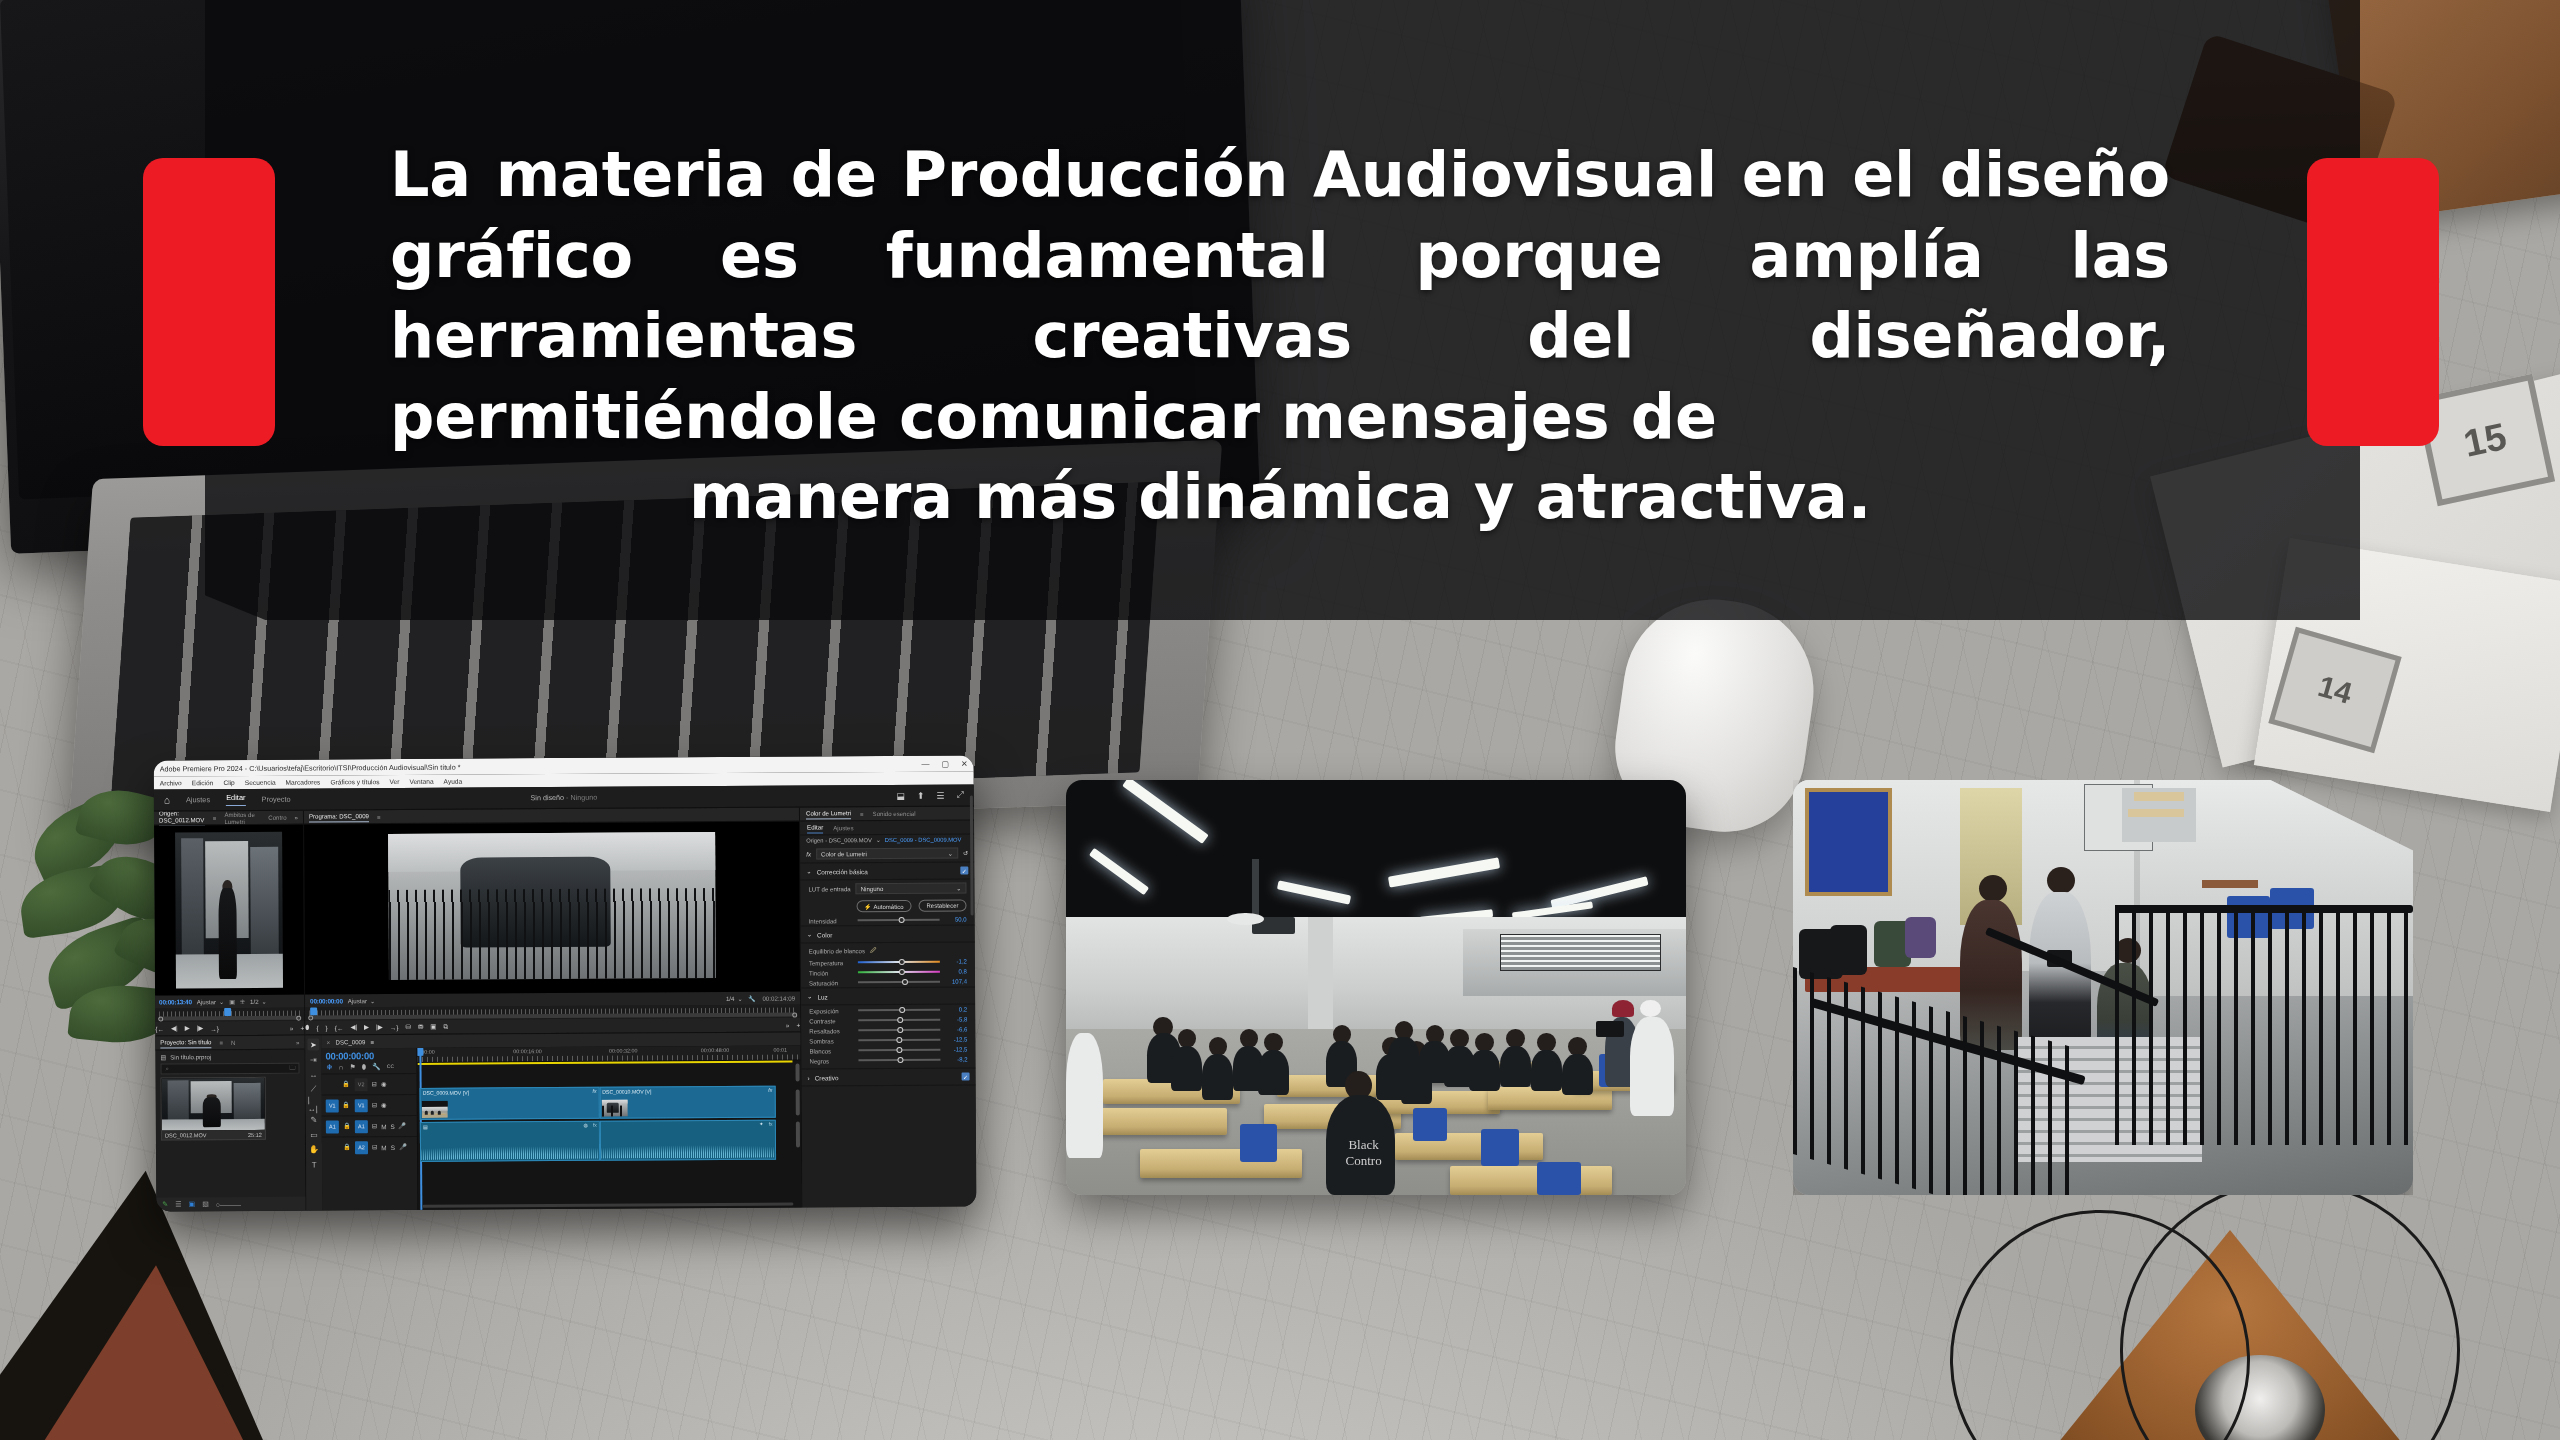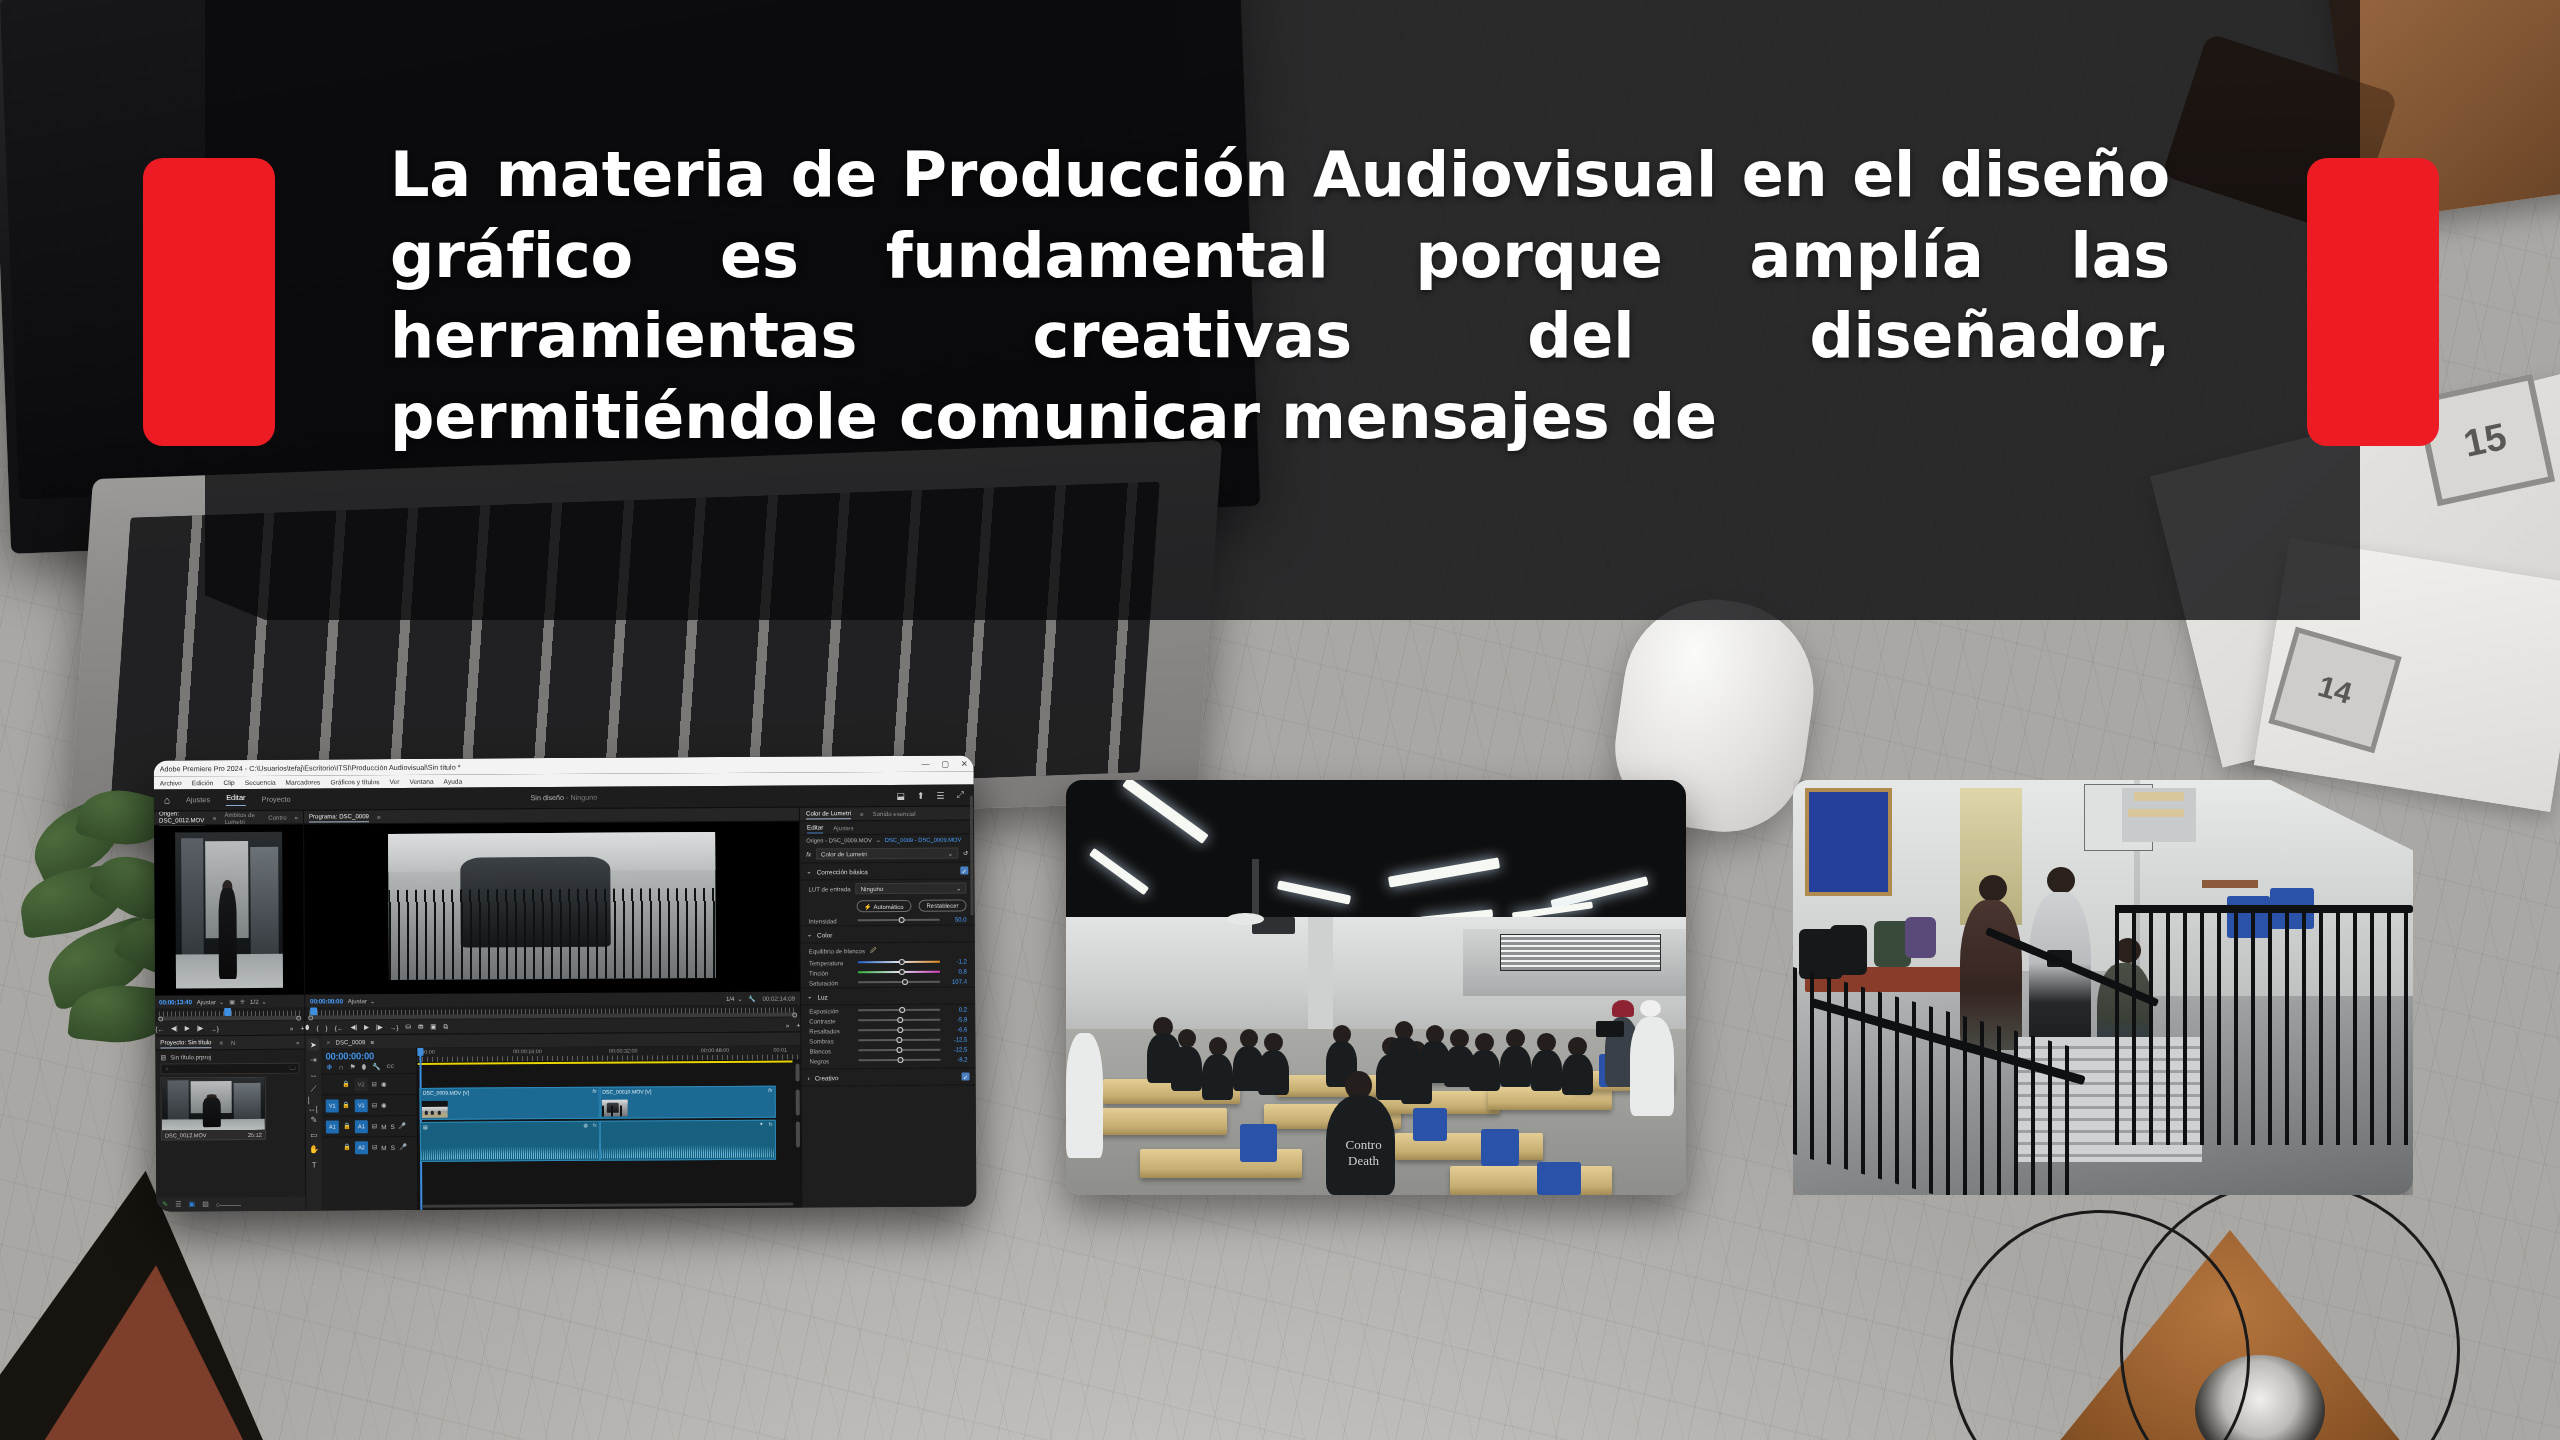--- a/index.html
+++ b/index.html
@@ -451,20 +451,21 @@
 
   <div class="header-overlay"></div>
 
   <div class="accent-bar accent-left" id="accent-left" style="background: rgb(237, 28, 36);"></div>
   <div class="accent-bar accent-right" id="accent-right" style="background: rgb(237, 28, 36);"></div>
 
   <div class="headline">
     <span>La materia de Producción Audiovisual en el diseño gráfico</span>
     <span>es fundamental porque amplía las herramientas creativas</span>
     <span>del diseñador, permitiéndole comunicar mensajes de</span>
+    <span class="last">manera más dinámica y atractiva.</span>
   </div>
 
   <div id="premiere">
 
     <div class="pp-titlebar">
       <div class="t">Adobe Premiere Pro 2024 - C:\Usuarios\tefaj\Escritorio\ITSI\Producción Audiovisual\Sin título *</div>
       <div class="pp-winbtns">
         <span>—</span>
         <span>▢</span>
         <span>✕</span>
@@ -983,21 +984,21 @@
     <div class="cls-person" style="left:65%; top:65%; width:5%;   height:10%;"></div>
     <div class="cls-head" style="left:71%; top:60%; width:3%;   height:4.6%;"></div>
     <div class="cls-person" style="left:70%; top:64%; width:5%;   height:10%;"></div>
     <div class="cls-head" style="left:76%; top:61%; width:3%;   height:4.6%;"></div>
     <div class="cls-person" style="left:75%; top:65%; width:5%;   height:10%;"></div>
     <div class="cls-head" style="left:81%; top:62%; width:3%;   height:4.6%;"></div>
     <div class="cls-person" style="left:80%; top:66%; width:5%;   height:10%;"></div>
 
     <div class="cls-head" style="left:45%; top:70%; width:4.4%; height:7%;"></div>
     <div class="cls-person" style="left:42%; top:76%; width:11%;  height:24%;"></div>
-    <div style="position:absolute; left:44%; top:86%; width:8%; height:8%; color:#cfcfcf; font-size:13px; font-family:'Liberation Serif', serif; text-align:center;">Contro Death</div>
+    <div style="position:absolute; left:44%; top:86%; width:8%; height:8%; color:#cfcfcf; font-size:13px; font-family:'Liberation Serif', serif; text-align:center;">Black Contro</div>
 
     <div class="cls-cap" style="left:88%; top:53%; width:3.6%; height:4%;"></div>
     <div class="cls-person" style="left:87%; top:57%; width:5.5%; height:17%; background:#3a4048;"></div>
     <div class="cls-white" style="left:91%; top:57%; width:7%;   height:24%;"></div>
     <div class="cls-head" style="left:92.5%; top:53%; width:3.4%; height:4.2%; background:#efefef;"></div>
     <div style="position:absolute; left:85.5%; top:58%; width:4.5%; height:4%; background:#131517; border-radius:2px;"></div>
 
     <div class="cls-white" style="left:0%; top:61%; width:6%; height:30%;"></div>
   </div>
 

